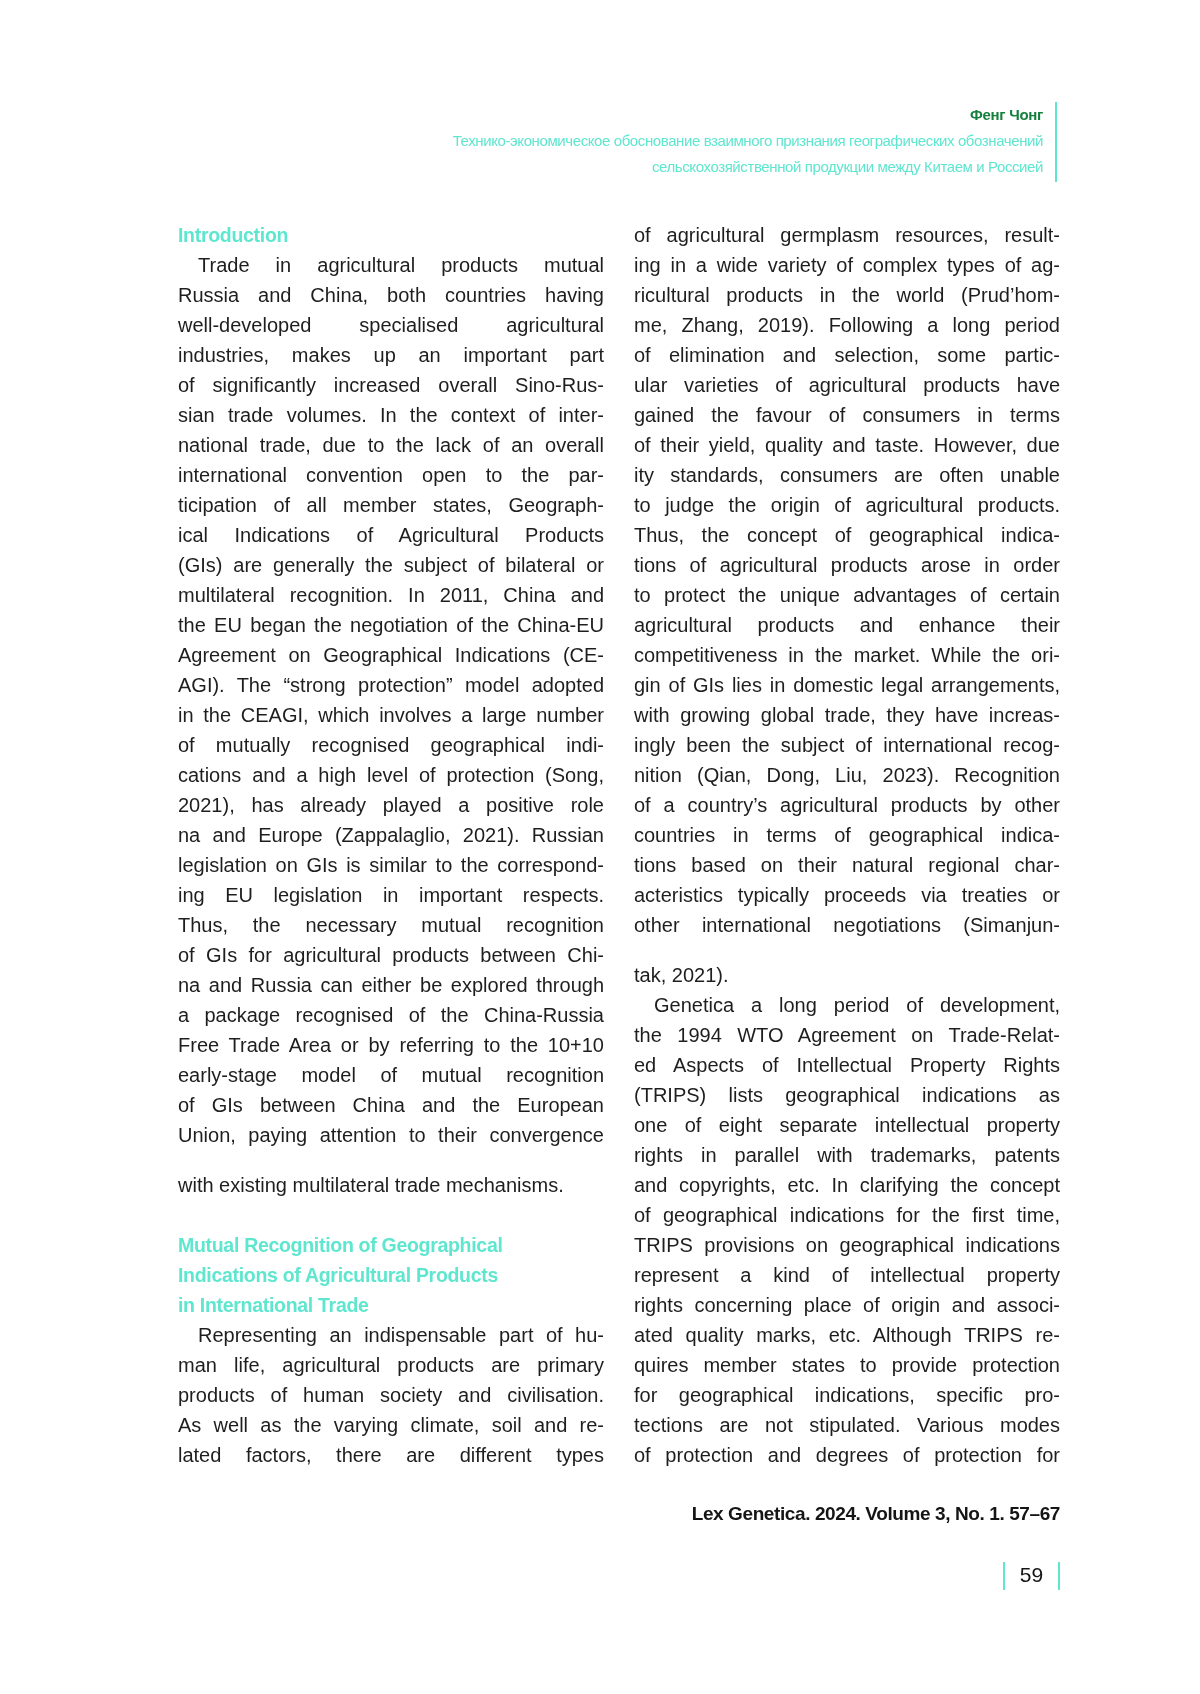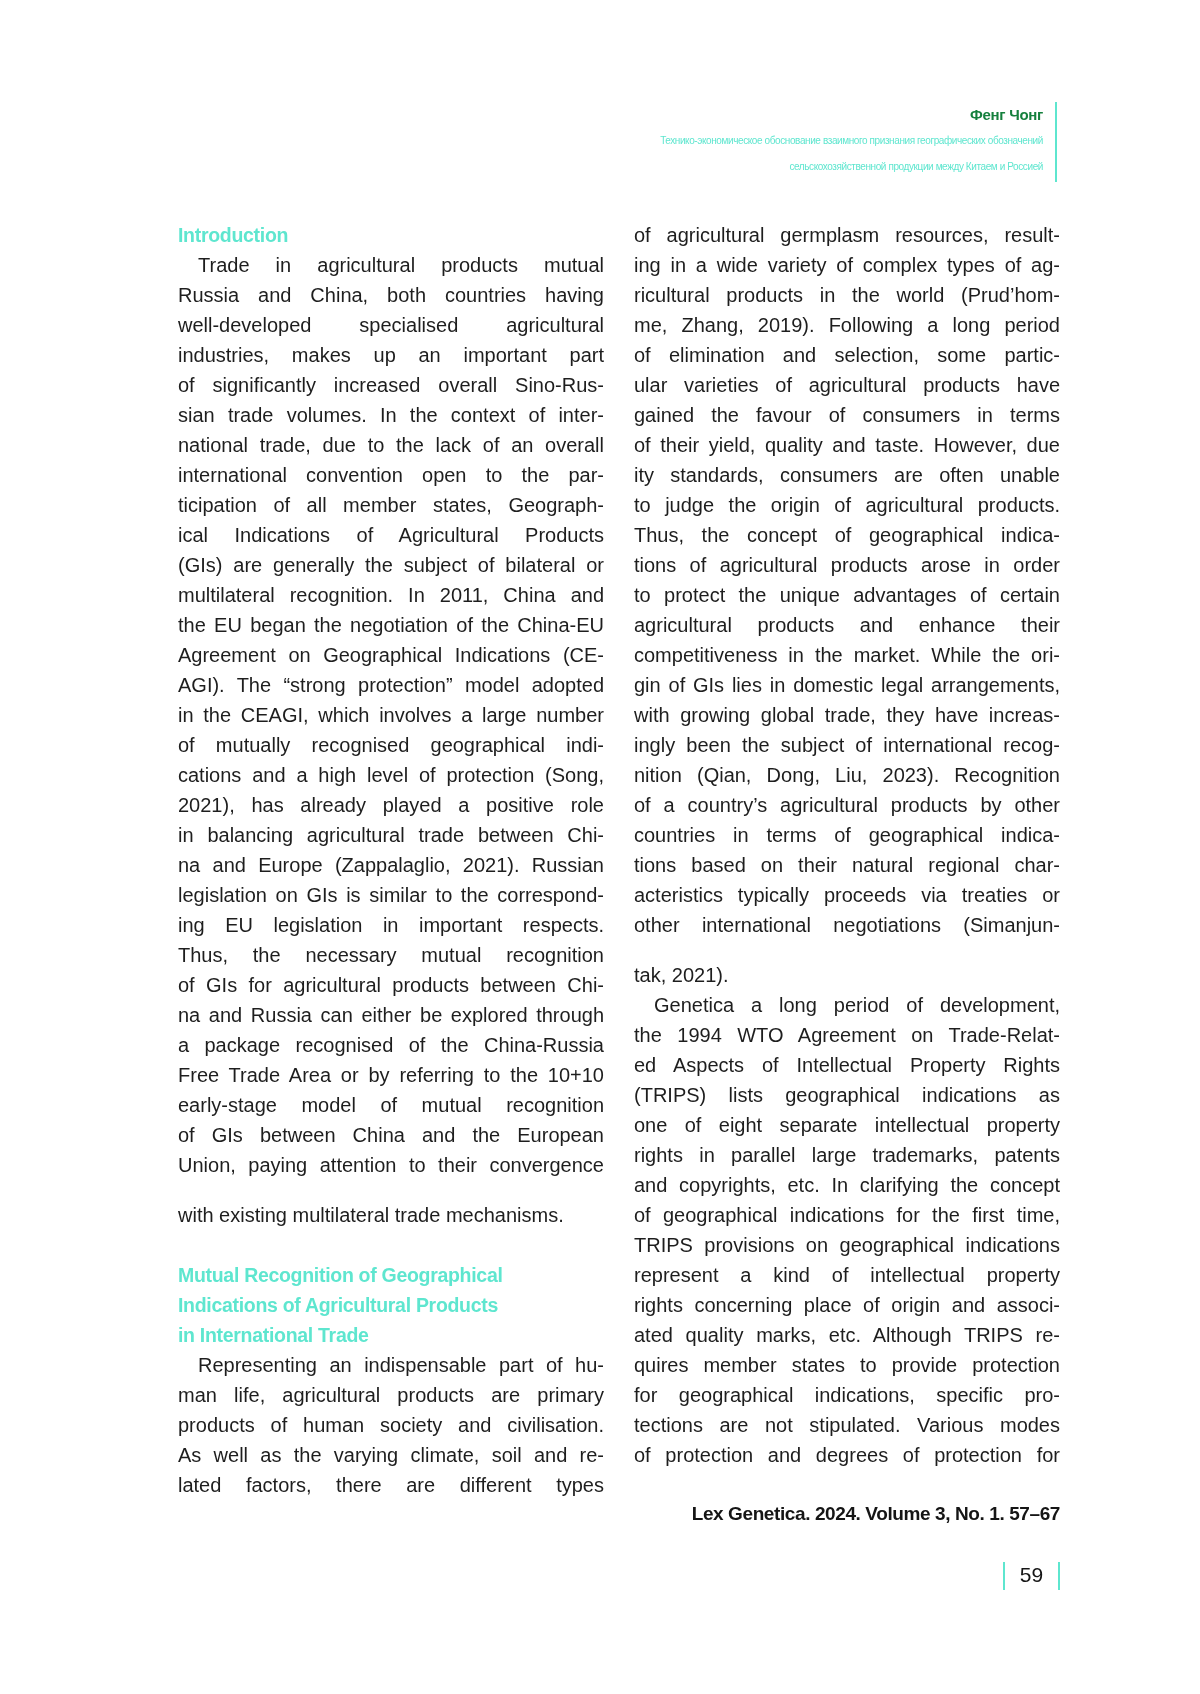--- a/index.html
+++ b/index.html
@@ -2,21 +2,21 @@
 <html><head>
 <meta charset="utf-8">
 <style>
   html, body { margin: 0; padding: 0; background: #ffffff; }
   body { width: 1200px; height: 1694px; position: relative; overflow: hidden;
          font-family: "Liberation Sans", sans-serif; color: #1e1e1e; }
 
   .running-head { position: absolute; right: 157px; top: 102px; text-align: right; }
   .running-head .author { font-family: "Liberation Sans", sans-serif; font-weight: bold;
          font-size: 15px; color: #15803d; line-height: 26px; letter-spacing: -0.3px; }
-  .running-head .title-line { font-size: 10px; line-height: 26px; color: #5ee6cf;
+  .running-head .title-line { font-size: 15px; line-height: 26px; color: #5ee6cf;
          letter-spacing: -0.4px; white-space: nowrap; }
   .head-bar { position: absolute; left: 1055px; top: 102px; width: 2px; height: 80px; background: #5ee6cf; }
 
   .column { position: absolute; top: 220px; width: 426px;
             font-size: 20px; line-height: 30px; text-align: justify; }
   .col-left { left: 178px; }
   .col-right { left: 634px; top: 220px; }
 
   .col-line { display: block; height: 30px; white-space: nowrap; text-align: justify;
               text-align-last: justify; overflow: hidden; }
@@ -58,21 +58,20 @@
     <div class="col-line">ical Indications of Agricultural Products</div>
     <div class="col-line">(GIs) are generally the subject of bilateral or</div>
     <div class="col-line">multilateral recognition. In 2011, China and</div>
     <div class="col-line">the EU began the negotiation of the China-EU</div>
     <div class="col-line">Agreement on Geographical Indications (CE-</div>
     <div class="col-line">AGI). The “strong protection” model adopted</div>
     <div class="col-line">in the CEAGI, which involves a large number</div>
     <div class="col-line">of mutually recognised geographical indi-</div>
     <div class="col-line">cations and a high level of protection (Song,</div>
     <div class="col-line">2021), has already played a positive role</div>
-    <div class="col-line">in balancing agricultural trade between Chi-</div>
     <div class="col-line">na and Europe (Zappalaglio, 2021). Russian</div>
     <div class="col-line">legislation on GIs is similar to the correspond-</div>
     <div class="col-line">ing EU legislation in important respects.</div>
     <div class="col-line">Thus, the necessary mutual recognition</div>
     <div class="col-line">of GIs for agricultural products between Chi-</div>
     <div class="col-line">na and Russia can either be explored through</div>
     <div class="col-line">a package recognised of the China-Russia</div>
     <div class="col-line">Free Trade Area or by referring to the 10+10</div>
     <div class="col-line">early-stage model of mutual recognition</div>
     <div class="col-line">of GIs between China and the European</div>
@@ -112,21 +111,21 @@
     <div class="col-line">countries in terms of geographical indica-</div>
     <div class="col-line">tions based on their natural regional char-</div>
     <div class="col-line">acteristics typically proceeds via treaties or</div>
     <div class="col-line">other international negotiations (Simanjun-</div>
     <div class="col-line last">tak, 2021).</div>
     <div class="col-line indent">Genetica a long period of development,</div>
     <div class="col-line">the 1994 WTO Agreement on Trade-Relat-</div>
     <div class="col-line">ed Aspects of Intellectual Property Rights</div>
     <div class="col-line">(TRIPS) lists geographical indications as</div>
     <div class="col-line">one of eight separate intellectual property</div>
-    <div class="col-line">rights in parallel large trademarks, patents</div>
+    <div class="col-line">rights in parallel with trademarks, patents</div>
     <div class="col-line">and copyrights, etc. In clarifying the concept</div>
     <div class="col-line">of geographical indications for the first time,</div>
     <div class="col-line">TRIPS provisions on geographical indications</div>
     <div class="col-line">represent a kind of intellectual property</div>
     <div class="col-line">rights concerning place of origin and associ-</div>
     <div class="col-line">ated quality marks, etc. Although TRIPS re-</div>
     <div class="col-line">quires member states to provide protection</div>
     <div class="col-line">for geographical indications, specific pro-</div>
     <div class="col-line">tections are not stipulated. Various modes</div>
     <div class="col-line">of protection and degrees of protection for</div>

